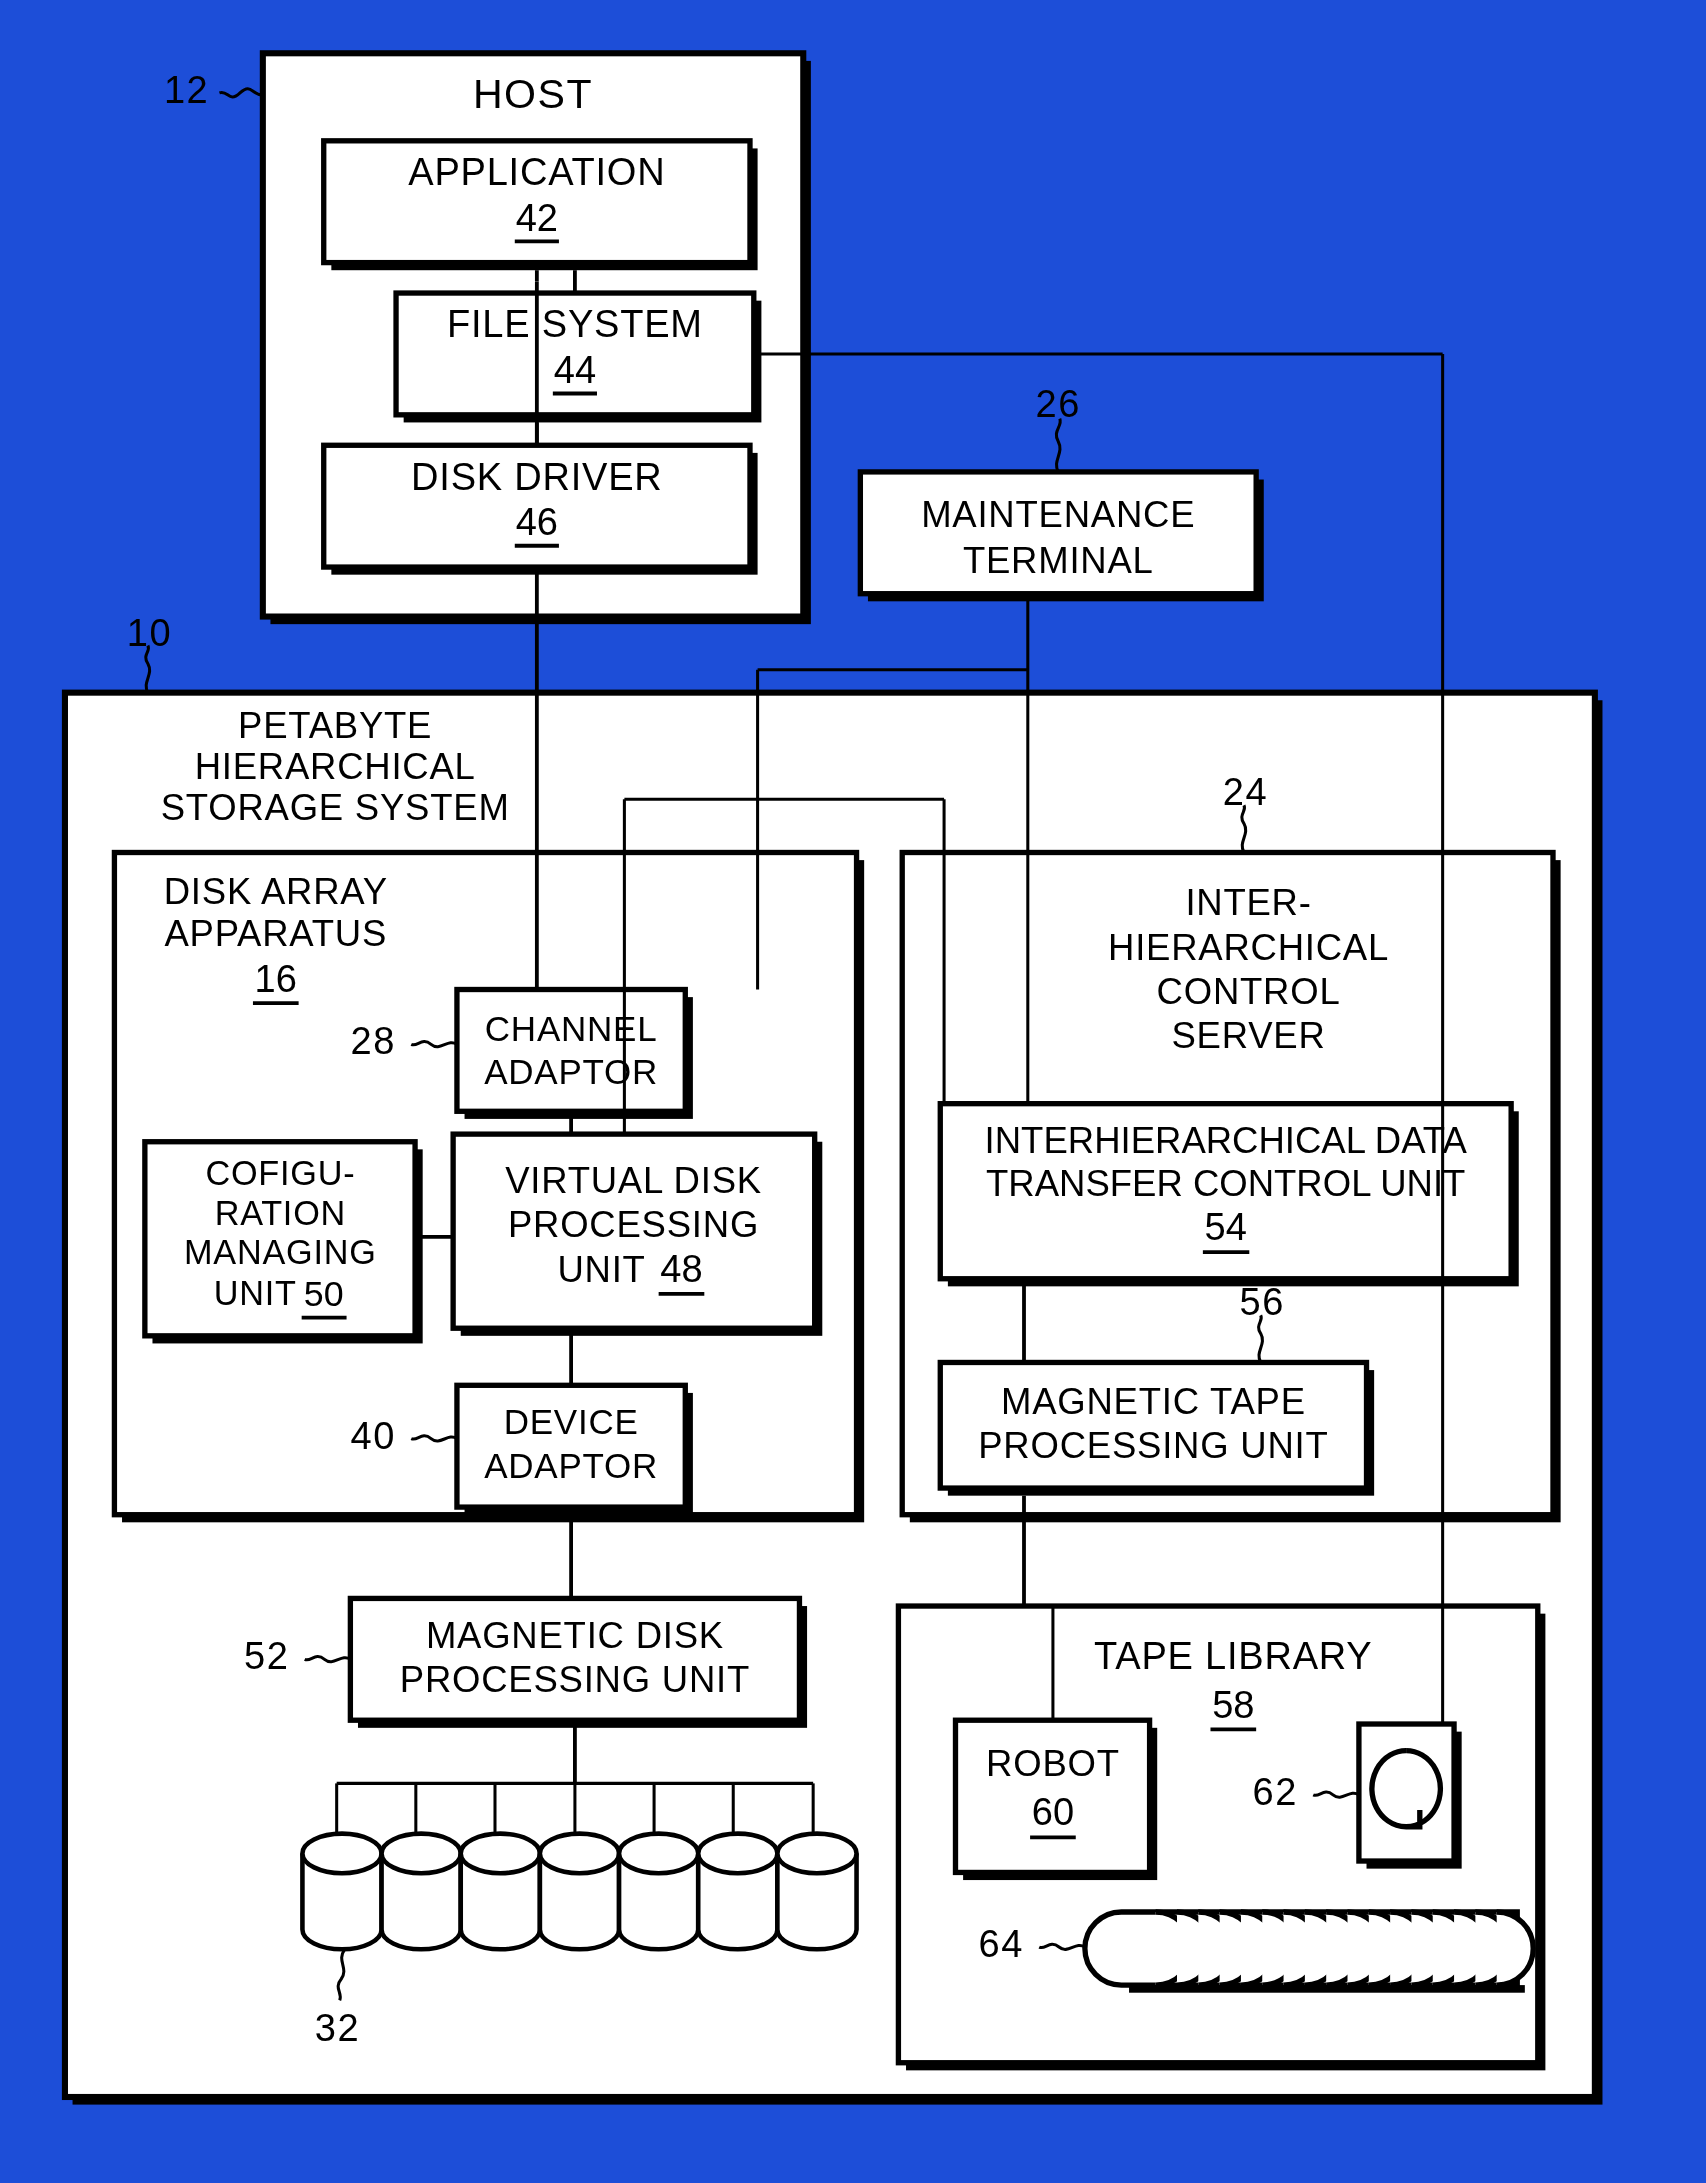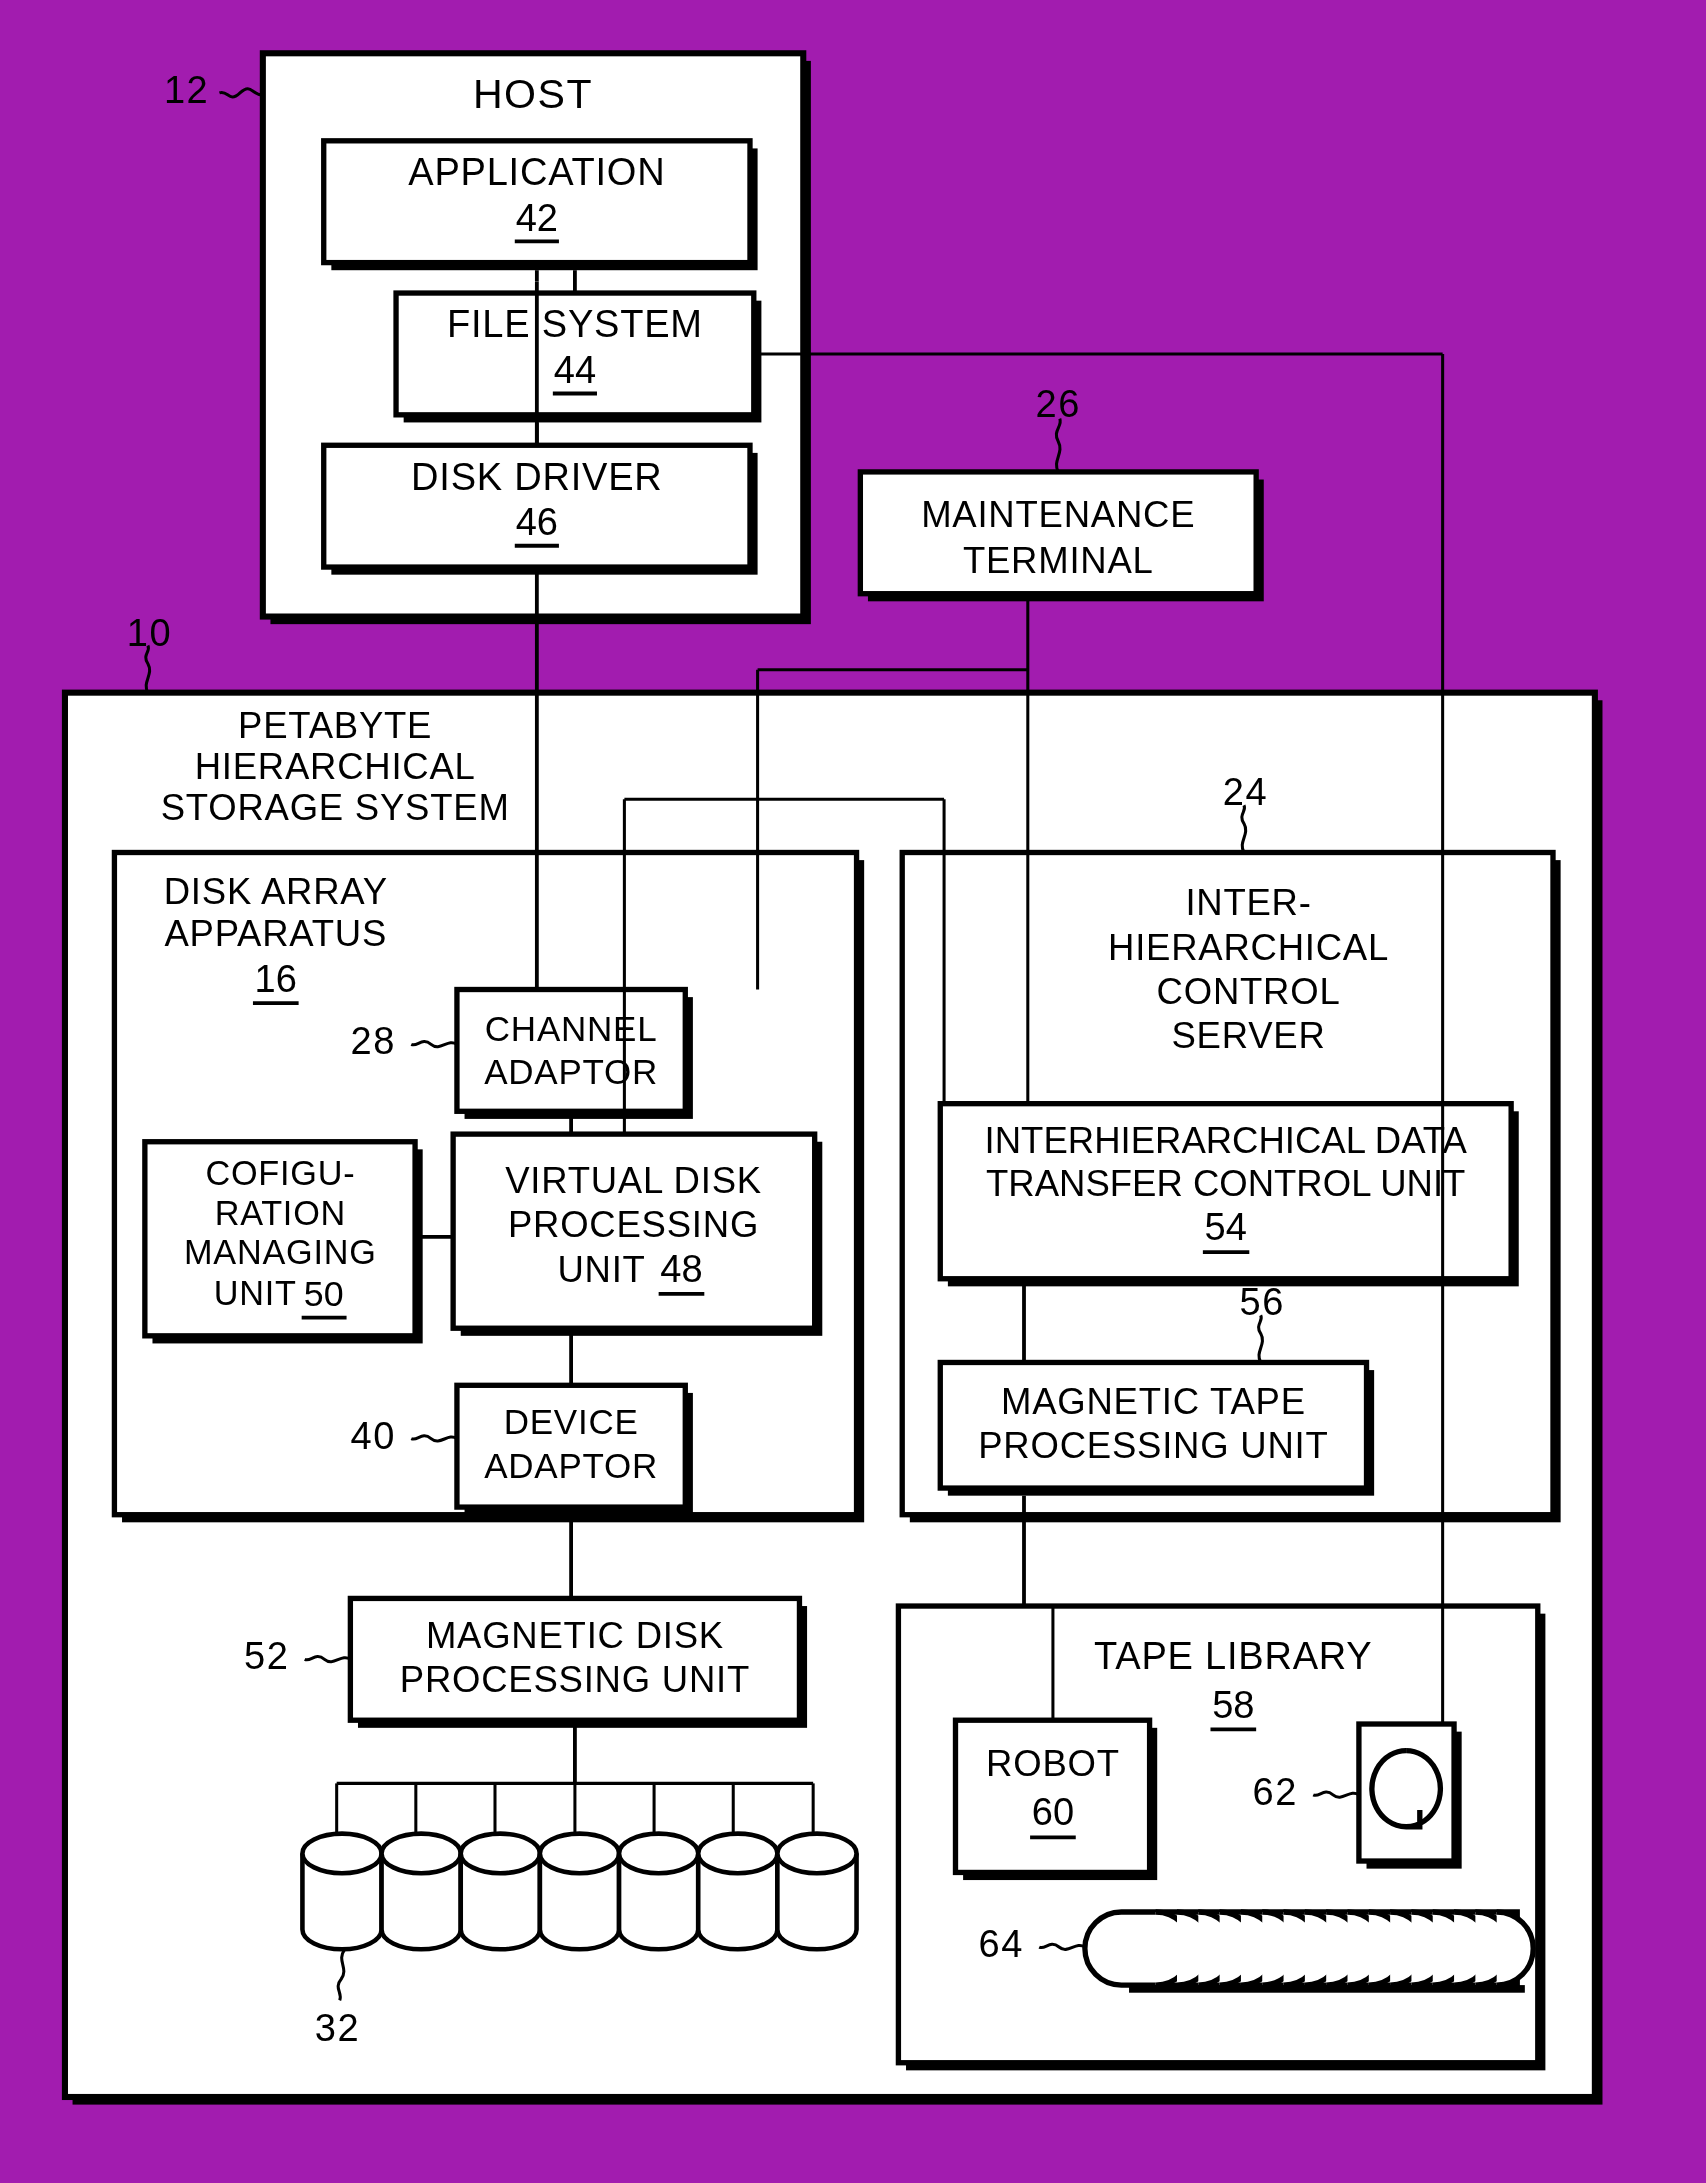--- a/index.html
+++ b/index.html
@@ -1,17 +1,17 @@
 <!DOCTYPE html>
 <html style="font-size:12px"><head>
 <meta charset="utf-8">
 <style>
   html,body{margin:0;padding:0;background:#fff;}
   body{font-family:"Liberation Sans",sans-serif;color:#000;}
-  #stage{position:relative;width:1707px;height:2183px;background:#a21caf;overflow:hidden;}
+  #stage{position:relative;width:1707px;height:2183px;background:#1d4ed8;overflow:hidden;}
   svg#diagram{position:absolute;left:0;top:0;width:1707px;height:2183px;}
   .bx{fill:#fff;stroke:#000;}
   .sh{fill:#000;stroke:none;}
   .ln{stroke:#000;fill:none;}
   .txt{font-family:"Liberation Sans",sans-serif;fill:#000;text-anchor:middle;dominant-baseline:middle;white-space:pre;}
   .num{font-family:"Liberation Sans",sans-serif;fill:#000;text-anchor:middle;dominant-baseline:middle;}
   .ref{font-family:"Liberation Sans",sans-serif;fill:#000;dominant-baseline:middle;font-size:50px;letter-spacing:2px;}
   .ul{stroke:#000;stroke-width:5;}
   .leader{stroke:#000;fill:none;stroke-width:4;}
 </style>

